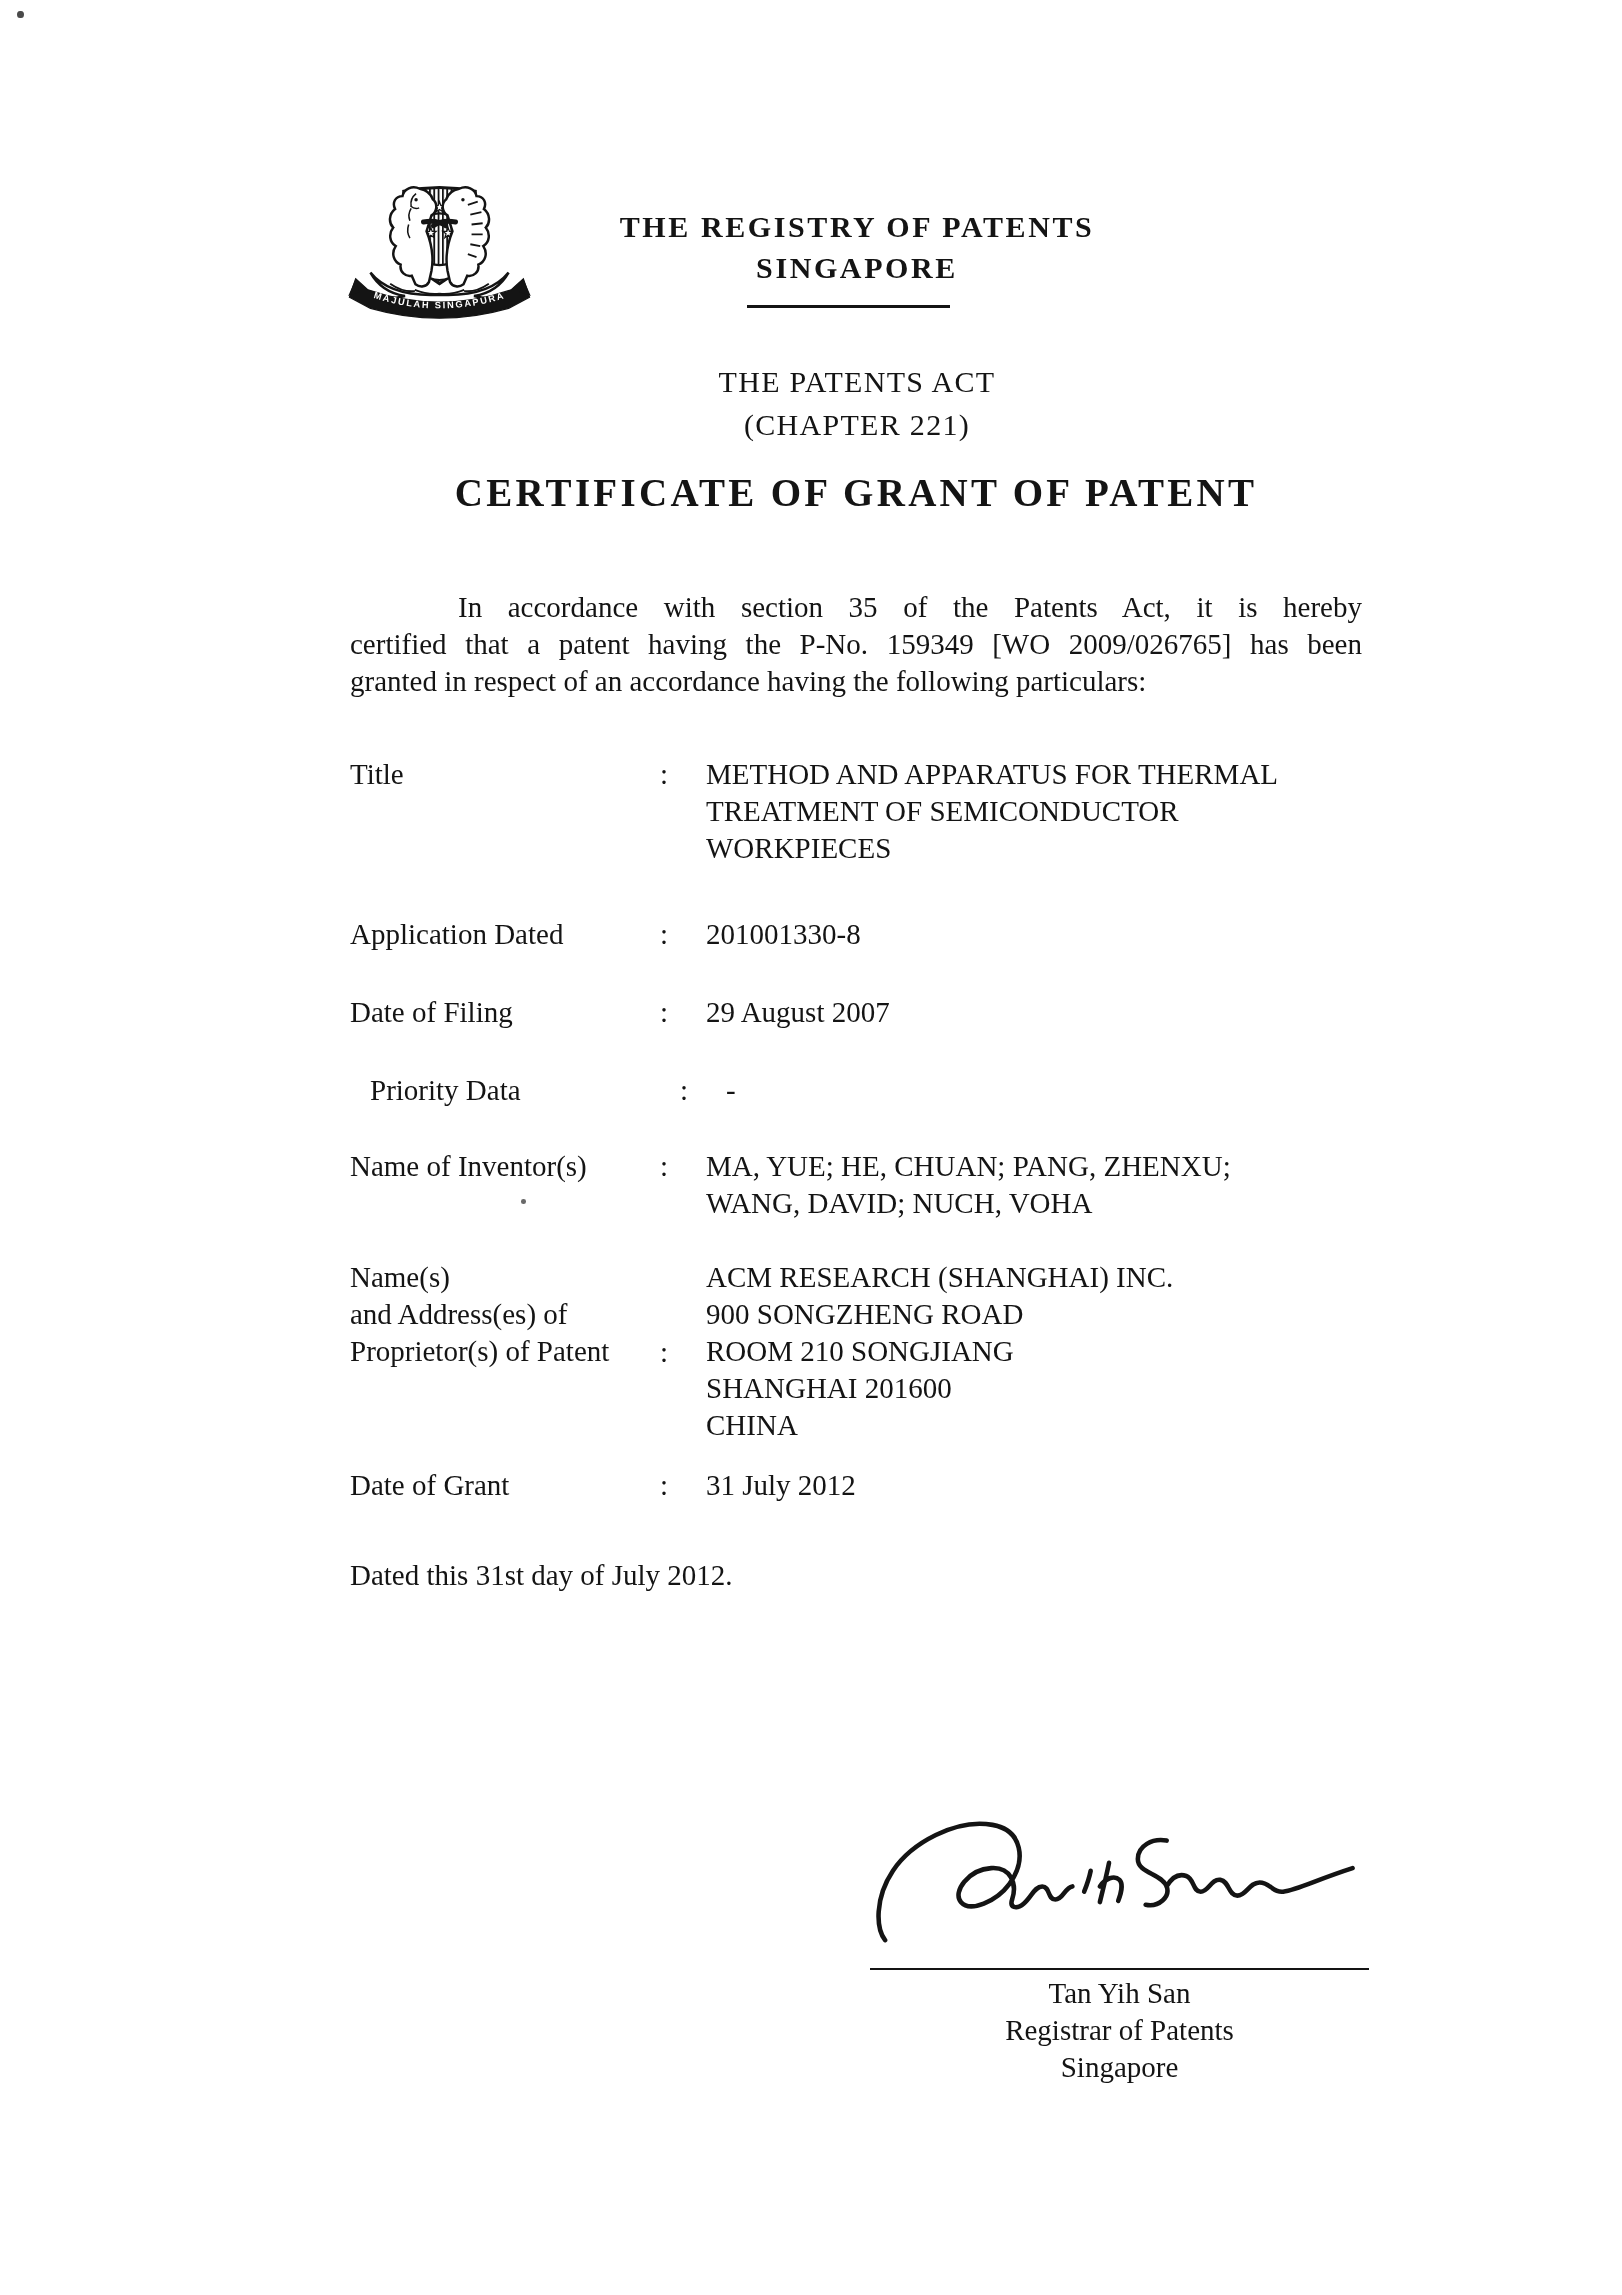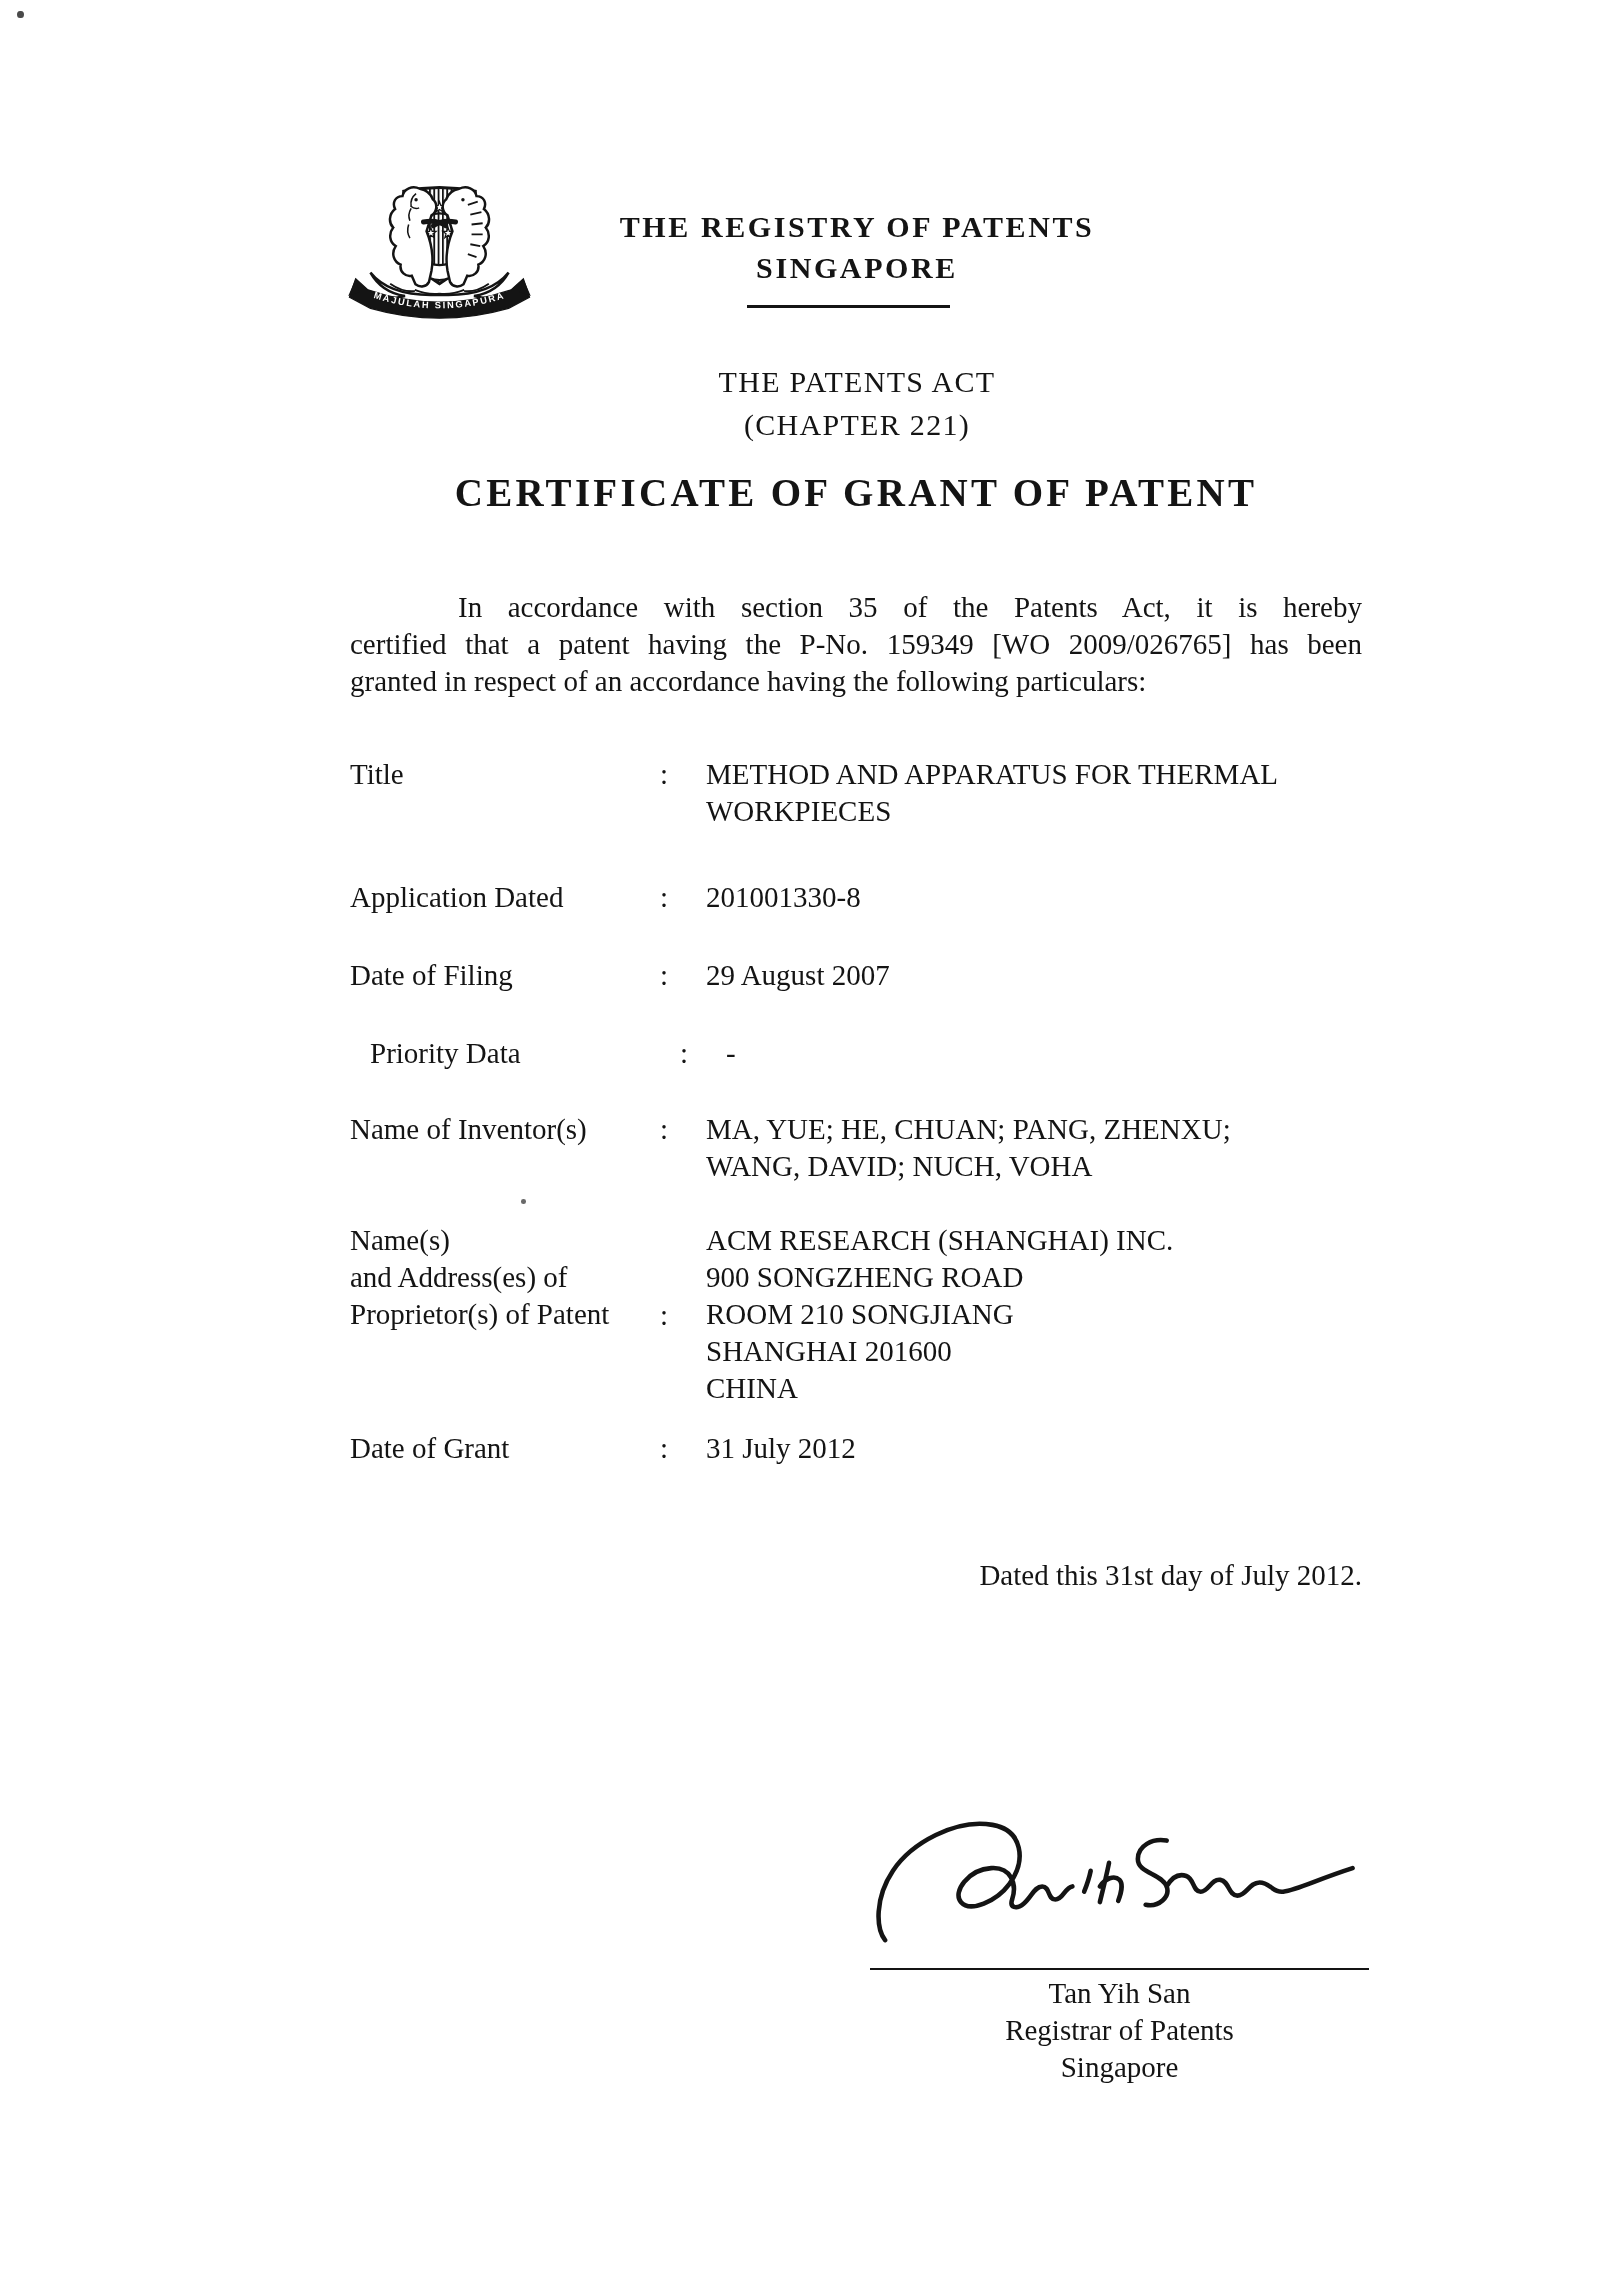--- a/index.html
+++ b/index.html
@@ -32,21 +32,21 @@
   
   .fields { left:350px; top:756px; width:1012px; }
   .field-row { display:grid; grid-template-columns:310px 46px 1fr; align-items:start; }
   .mb-title { margin-bottom:49px; }
   .mb-std { margin-bottom:41px; }
   .mb-pri { margin-bottom:39px;margin-left:20px; }
   .mb-inv { margin-bottom:37px; }
   .mb-prop { margin-bottom:23px; }
   .colon-low { padding-top:75px; }
 
-  .dated-line { left:350px; top:1557px; width:1012px; text-align:right; }
+  .dated-line { left:350px; top:1557px; width:1012px; text-align:left; }
 
   
   .sig-block { left:870px; top:1800px; width:499px; text-align:center; }
   .sig-svg { display:block; width:499px; height:165px; }
   .sig-line { border:none; border-top:2.6px solid #141414; margin:2.6px 0 5.3px 0; }
 
   .speck { position:absolute; background:#2a2a2a; border-radius:50%; }
   .speck.a { left:17px; top:10.5px; width:6.6px; height:7.9px; opacity:.85; }
   .speck.b { left:521px; top:1199px; width:4.6px; height:4.6px; opacity:.7; }
 </style>
@@ -120,20 +120,21 @@
     <div>granted in respect of an accordance having the following particulars:</div>
   </div>
 
   <div class="abs fields">
 
     <div class="field-row mb-title">
       <div>Title</div>
       <div>:</div>
       <div>
         <div>METHOD AND APPARATUS FOR THERMAL</div>
+        <div>TREATMENT OF SEMICONDUCTOR</div>
         <div>WORKPIECES</div>
       </div>
     </div>
 
     <div class="field-row mb-std">
       <div>Application Dated</div>
       <div>:</div>
       <div>201001330-8</div>
     </div>
 

